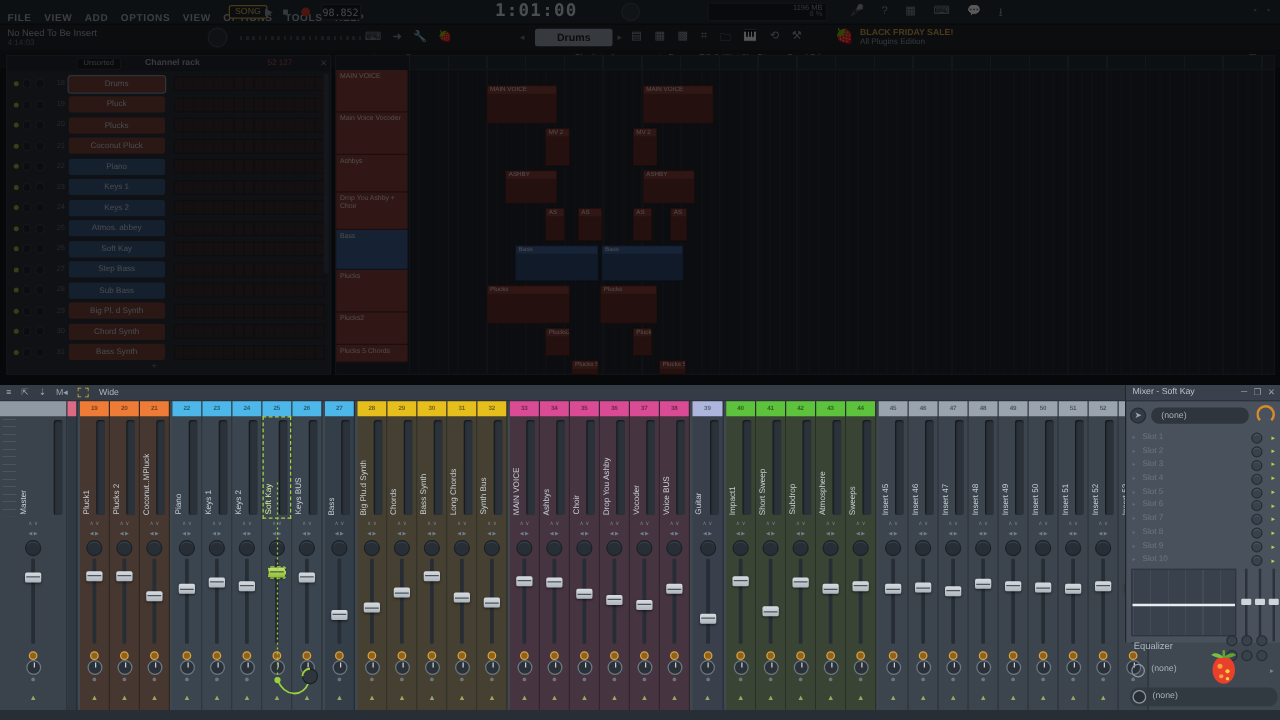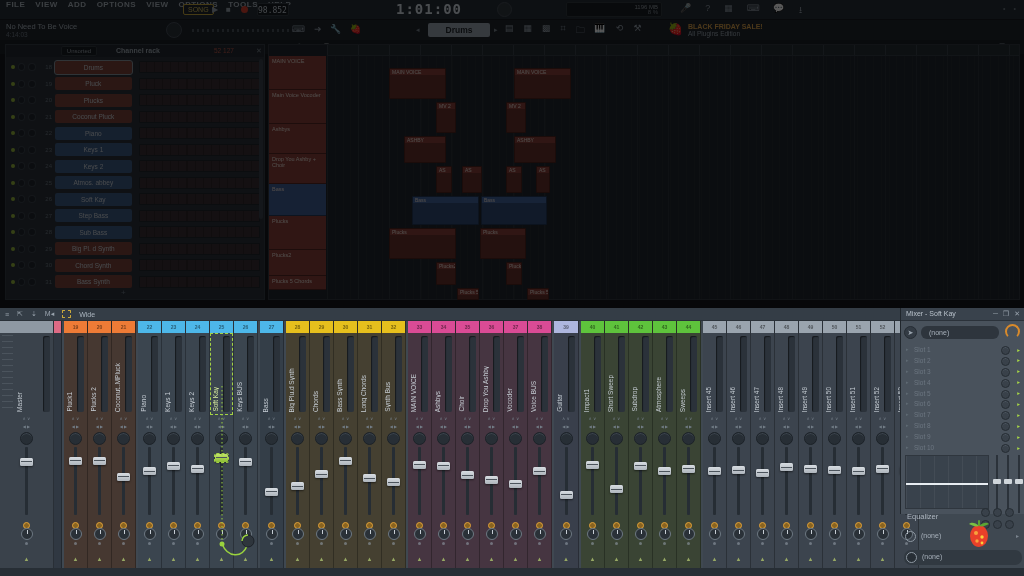--- a/index.html
+++ b/index.html
@@ -5,21 +5,21 @@
   * { margin:0; padding:0; box-sizing:border-box; }
   html,body { width:1024px; height:576px; background:#0e1216; overflow:hidden;
               font-family:"Liberation Sans", sans-serif; }
   .screen { position:absolute; inset:0; width:1024px; height:576px; background:#11151a; }
 
   
   #top { position:absolute; left:0; top:0; width:1024px; height:308px;
          background:#14181d; filter:brightness(0.35); }
 
   .menubar { position:absolute; left:0; top:0; width:1024px; height:19px; background:#262d35;
-             display:flex; align-items:flex-start; }
+             display:flex; align-items:flex-end; }
   .menus { display:flex; gap:10px; padding-left:6px; }
   .menus span { font-size:8px; font-weight:bold; color:#a8b3bd; letter-spacing:.5px; }
   .rec-dot { position:absolute; left:241px; top:6px; width:7px; height:7px; border-radius:50%; background:#d6402e; }
   .mode-tag { position:absolute; left:183px; top:4px; height:11px; padding:0 4px; border:1px solid #c9a93c;
               color:#d8c05a; font-size:7px; line-height:10px; border-radius:2px; background:#20262d; }
   .tp-btn { position:absolute; top:5px; color:#97a2ad; font-size:8px; }
   .tempo-box { position:absolute; left:257px; top:3px; width:32px; height:13px; background:#171c21;
                border:1px solid #343c45; border-radius:2px; color:#c3ccd6; font-size:8px;
                text-align:right; padding:2px 3px 0 0; font-family:"DejaVu Sans Mono", monospace; }
   .logo-circle { position:absolute; left:497px; top:2px; width:15px; height:15px; border-radius:50%;
@@ -250,21 +250,21 @@
         <span>💬</span>
         <span>⭳</span>
       </div>
       <div class="mb-far">
         <span>•</span>
         <span>•</span>
       </div>
     </div>
 
     <div class="row2">
-      <span class="song-title">No Need To Be Voice</span>
+      <span class="song-title">No Need To Be Insert</span>
       <span class="song-len">4:14:03</span>
       <div class="big-knob"></div>
       <div class="dot-slider"></div>
       <div class="row2-icons">
         <span>⌨</span>
         <span>➜</span>
         <span>🔧</span>
         <span class="fruit-mini">🍓</span>
       </div>
       <span class="pat-arrow" style="left:416px">◂</span>

